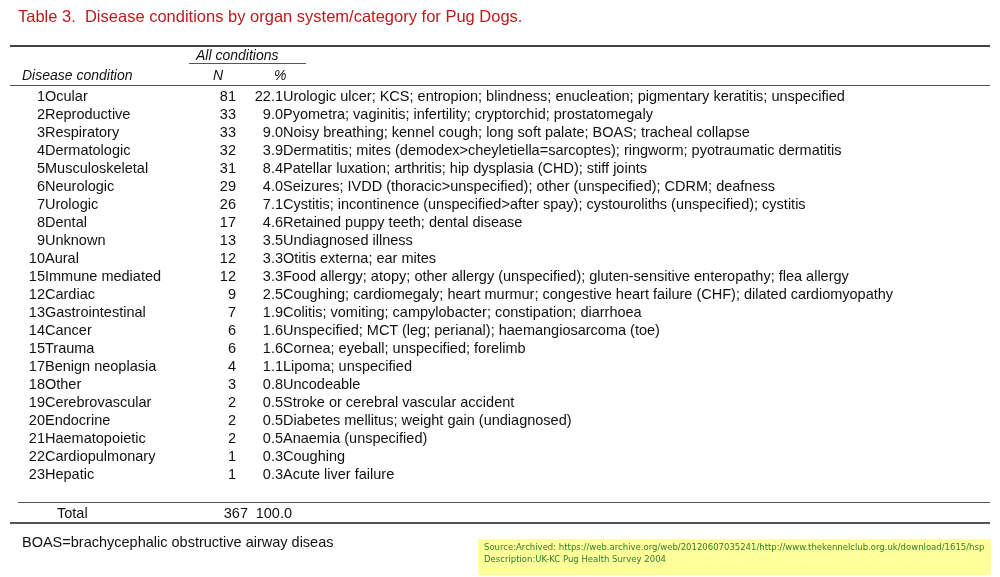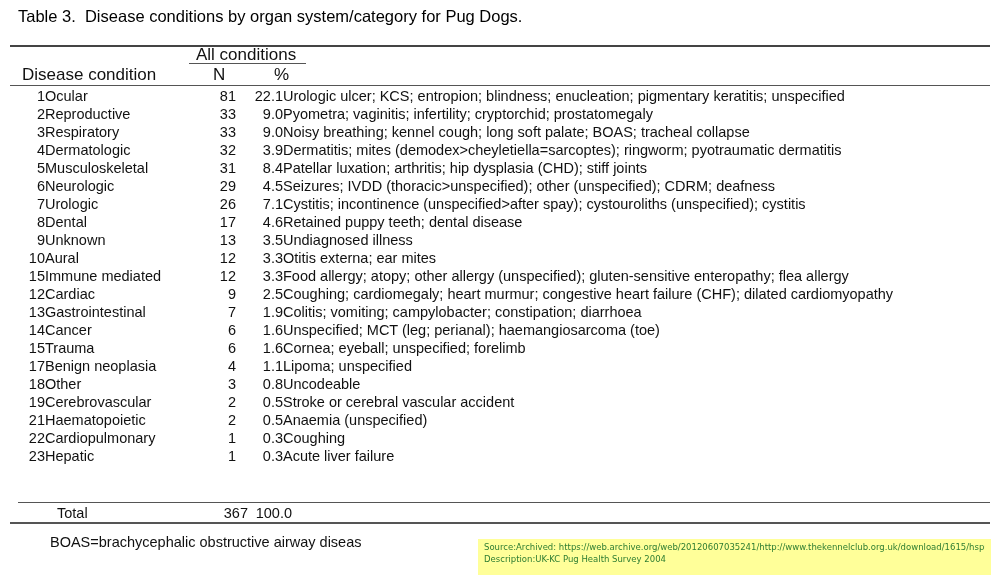--- a/index.html
+++ b/index.html
@@ -20,21 +20,21 @@
     width: 1000px;
     height: 577px;
   }
   .title {
     position: absolute;
     left: 18px;
     top: 6px;
     font-size: 16.5px;
     line-height: 20px;
     white-space: pre;
-    color: #000000;
+    color: #b91c1c;
   }
   
   .rule {
     position: absolute;
     background: #555555;
   }
   .rule-top {
     left: 10px;
     width: 980px;
     top: 45px;
@@ -63,24 +63,25 @@
     left: 10px;
     width: 980px;
     top: 522px;
     height: 2px;
     background: #555555;
   }
 
   
   .hdr {
     position: absolute;
-    font-size: 17px;
+    font-size: 14px;
     line-height: 18px;
     white-space: pre;
     color: #111111;
+    font-style: italic;
   }
   .hdr-allcond { left: 196px; top: 46px; }
   .hdr-disease { left: 22px;  top: 66px; }
   .hdr-n       { left: 213px; top: 66px; }
   .hdr-pct     { left: 274px; top: 66px; }
   .hdr-desc    { left: 317px; top: 66px; }
 
   
   .tbl {
     position: absolute;
@@ -119,21 +120,20 @@
   .total .t-pct   { position: absolute; left: 236px; width: 56px; text-align: right; white-space: pre; }
 
   
   .footnotes {
     position: absolute;
     left: 22px;
     top: 532px;
     font-size: 14.5px;
     line-height: 20px;
     color: #111111;
-    margin-left: 28px;
   }
   .footnotes div { white-space: pre; }
 
   
   .source-box {
     position: absolute;
     left: 478px;
     top: 539px;
     width: 513px;
     height: 36px;
@@ -200,21 +200,21 @@
           <td class="c-idx">5</td>
           <td class="c-name">Musculoskeletal</td>
           <td class="c-n">31</td>
           <td class="c-pct">8.4</td>
           <td class="c-desc">Patellar luxation; arthritis; hip dysplasia (CHD); stiff joints</td>
         </tr>
         <tr>
           <td class="c-idx">6</td>
           <td class="c-name">Neurologic</td>
           <td class="c-n">29</td>
-          <td class="c-pct">4.5</td>
+          <td class="c-pct">4.0</td>
           <td class="c-desc">Seizures; IVDD (thoracic&gt;unspecified); other (unspecified); CDRM; deafness</td>
         </tr>
         <tr>
           <td class="c-idx">7</td>
           <td class="c-name">Urologic</td>
           <td class="c-n">26</td>
           <td class="c-pct">7.1</td>
           <td class="c-desc">Cystitis; incontinence (unspecified&gt;after spay); cystouroliths (unspecified); cystitis</td>
         </tr>
         <tr>
@@ -288,20 +288,27 @@
           <td class="c-desc">Uncodeable</td>
         </tr>
         <tr>
           <td class="c-idx">19</td>
           <td class="c-name">Cerebrovascular</td>
           <td class="c-n">2</td>
           <td class="c-pct">0.5</td>
           <td class="c-desc">Stroke or cerebral vascular accident</td>
         </tr>
         <tr>
+          <td class="c-idx">20</td>
+          <td class="c-name">Endocrine</td>
+          <td class="c-n">2</td>
+          <td class="c-pct">0.5</td>
+          <td class="c-desc">Diabetes mellitus; weight gain (undiagnosed)</td>
+        </tr>
+        <tr>
           <td class="c-idx">21</td>
           <td class="c-name">Haematopoietic</td>
           <td class="c-n">2</td>
           <td class="c-pct">0.5</td>
           <td class="c-desc">Anaemia (unspecified)</td>
         </tr>
         <tr>
           <td class="c-idx">22</td>
           <td class="c-name">Cardiopulmonary</td>
           <td class="c-n">1</td>

